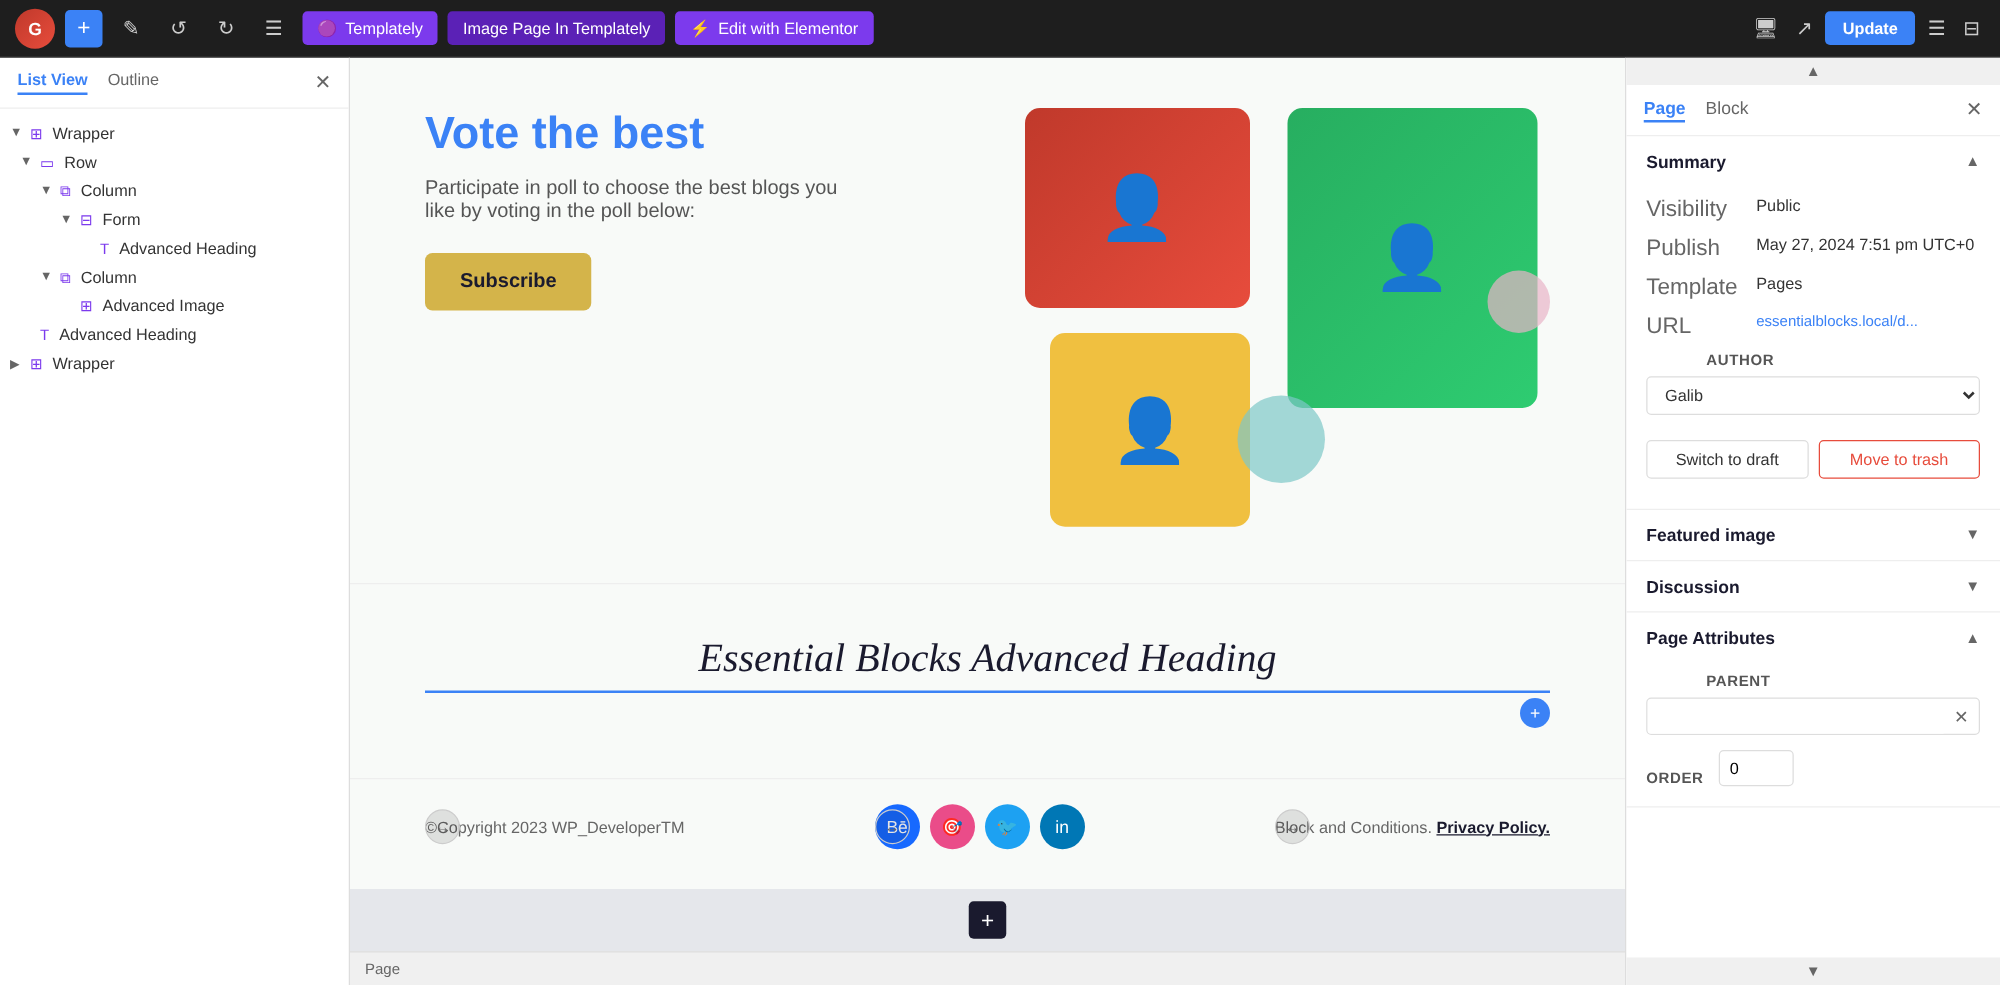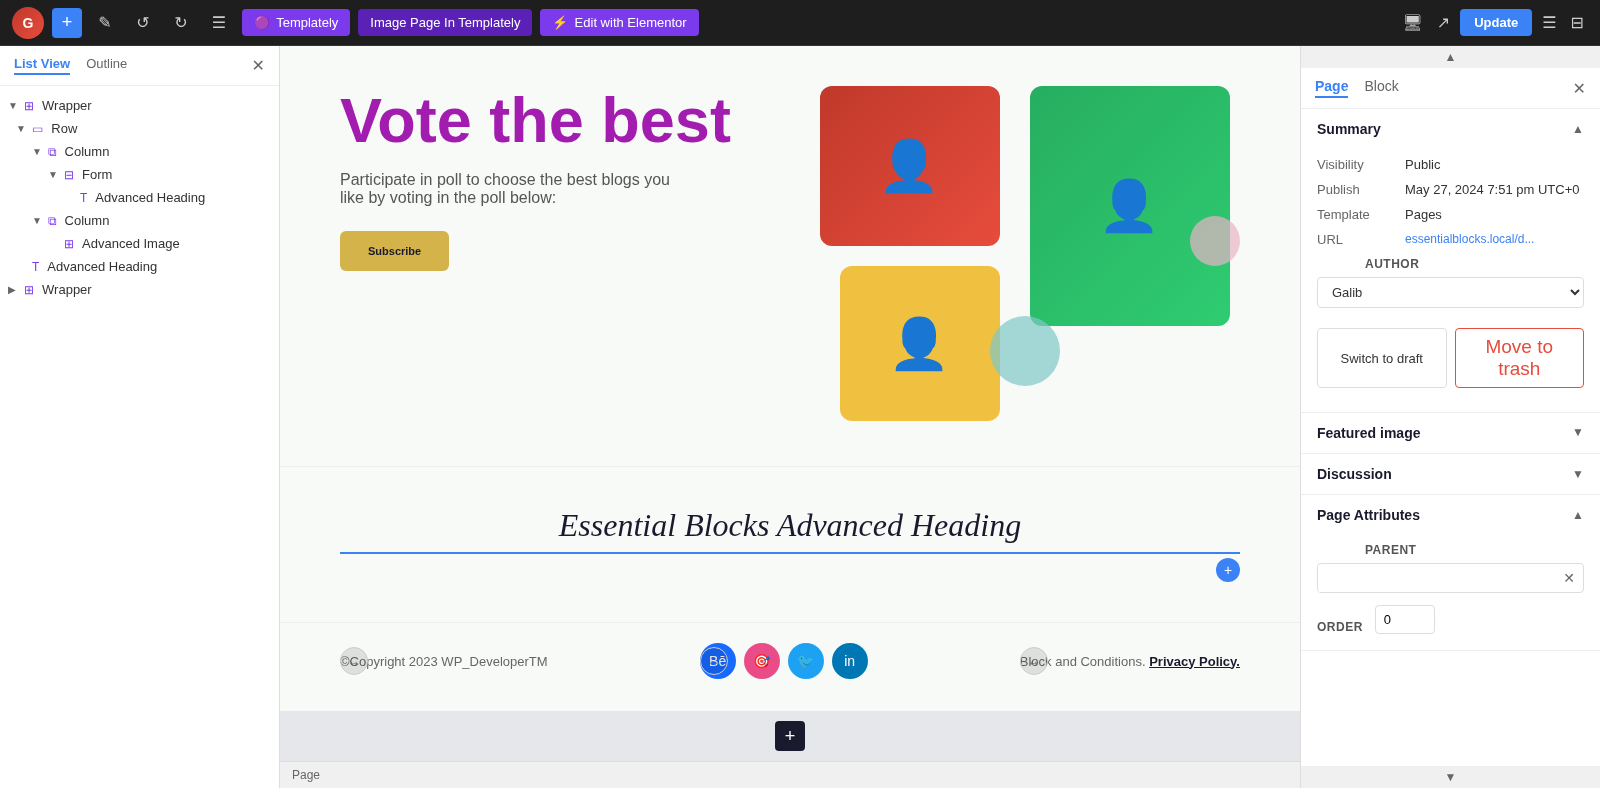--- a/index.html
+++ b/index.html
@@ -138,39 +138,39 @@
     }
     .hero-section {
       padding: 40px 60px;
       display: flex;
       align-items: flex-start;
       gap: 40px;
       background: #f8faf8;
     }
     .hero-left { flex: 1; }
     .hero-title {
-      font-size: 63px;
+      font-size: 36px;
       font-weight: 800;
-      color: #a21caf;
+      color: #3b82f6;
       line-height: 1.1;
       margin-bottom: 16px;
     }
     .hero-desc {
       font-size: 16px;
       color: #555;
       margin-bottom: 24px;
       max-width: 340px;
     }
     .subscribe-btn {
       background: #d4b44a;
       color: #1a1a2e;
       border: none;
       padding: 14px 28px;
       border-radius: 6px;
-      font-size: 11px;
+      font-size: 16px;
       font-weight: 600;
       cursor: pointer;
     }
     .hero-right {
       width: 420px;
       position: relative;
       height: 340px;
     }
     .hero-img-1 {
       position: absolute;
@@ -380,21 +380,21 @@
     }
     .panel-chevron { font-size: 12px; color: #666; }
     .panel-body { padding: 8px 16px 16px; }
     .panel-row {
       display: flex;
       align-items: flex-start;
       margin-bottom: 10px;
       gap: 8px;
     }
     .panel-label {
-      font-size: 13px;
+      font-size: 18px;
       color: #666;
       width: 80px;
       flex-shrink: 0;
     }
     .panel-value {
       font-size: 13px;
       color: #333;
       flex: 1;
     }
     .panel-value.link { color: #3b82f6; text-decoration: none; font-size: 12px; }
@@ -423,21 +423,21 @@
       font-size: 13px;
       color: #333;
       cursor: pointer;
     }
     .btn-move-trash {
       flex: 1;
       padding: 7px;
       border: 1px solid #e74c3c;
       border-radius: 4px;
       background: white;
-      font-size: 19px;
+      font-size: 13px;
       color: #e74c3c;
       cursor: pointer;
     }
     .revisions-row {
       display: flex;
       align-items: center;
       justify-content: space-between;
       padding: 10px 16px;
     }
     .revisions-label { font-size: 13px; color: #666; }

